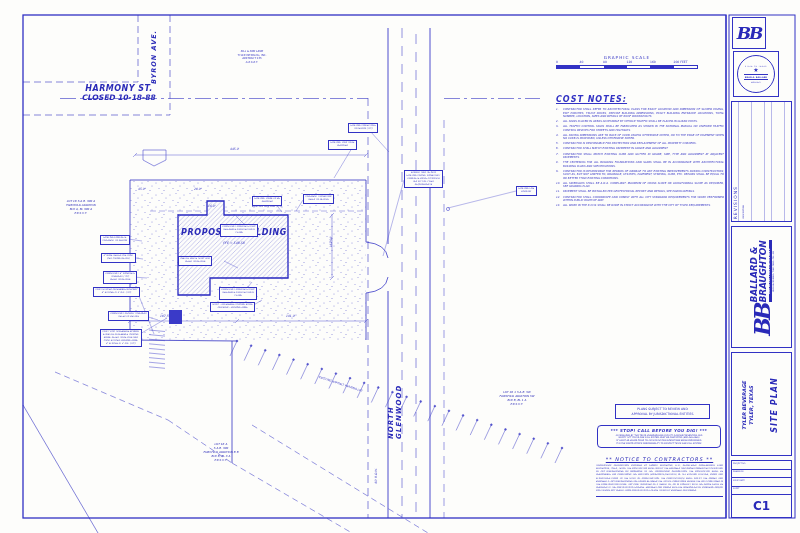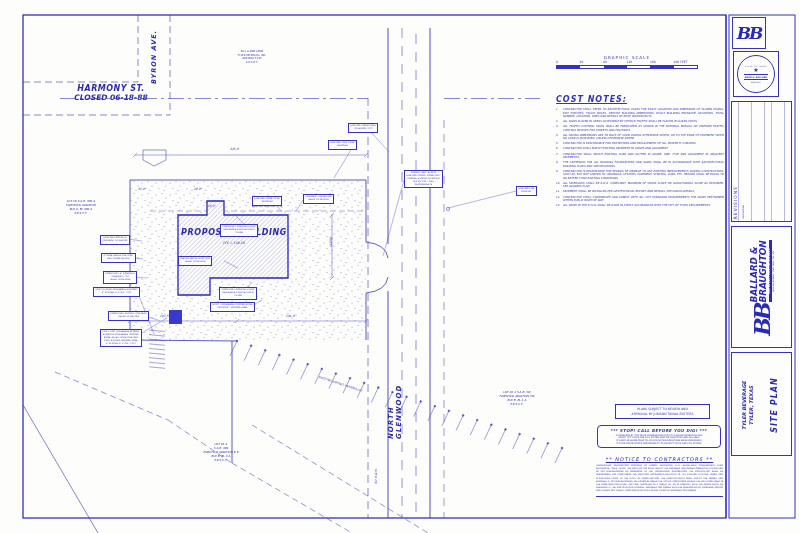--- a/index.html
+++ b/index.html
@@ -3,21 +3,21 @@
 <meta charset="utf-8">
 <style>
   :root{ --ink:#3232c4; --ink2:#2a2ab8; --lite:#8f8fdd; --pale:#b9b9ea; }
   *{margin:0;padding:0;box-sizing:border-box;}
   html,body{width:800px;height:533px;overflow:hidden;background:#fdfdfb;}
   body{font-family:"DejaVu Sans",sans-serif;color:var(--ink);}
   .sheet{position:relative;width:800px;height:533px;background:#fdfdfb;}
   #linework{position:absolute;left:0;top:0;}
   .abs{position:absolute;}
 
-  .harmony{left:56px;top:84px;width:110px;text-align:center;font-weight:bold;font-style:italic;color:var(--ink2);}
+  .harmony{left:64px;top:84px;width:110px;text-align:center;font-weight:bold;font-style:italic;color:var(--ink2);}
   .harmony .l1{font-size:8px;letter-spacing:.5px;}
   .harmony .l2{font-size:7.5px;}
   .vlabel{font-weight:bold;font-style:italic;color:var(--ink2);writing-mode:vertical-rl;transform:rotate(180deg);letter-spacing:1px;}
   .byron{left:150px;top:26px;height:58px;font-size:6.5px;}
   .glenwood{left:387px;top:355px;height:84px;font-size:7px;}
 
   #owner-note{left:222px;top:50px;width:60px;text-align:center;font-size:2.6px;line-height:1.35;font-style:italic;}
 
   .scale{left:556px;top:55px;width:142px;}
   .scale-title{text-align:center;font-size:4.2px;letter-spacing:1px;}
@@ -246,21 +246,21 @@
         <line x1="149" y1="366.8" x2="165" y2="368.3"></line>
       </g>
 
     <rect x="23" y="15" width="703" height="503" fill="none" stroke="#3232c4" stroke-width="1.3"></rect>
     <line x1="726" y1="15" x2="726" y2="518" stroke="#3232c4" stroke-width="1"></line>
     <rect x="729" y="15" width="66" height="503" fill="none" stroke="#3232c4" stroke-width="1"></rect>
   </svg>
 
   <div class="abs harmony">
     <div class="l1">HARMONY ST.</div>
-    <div class="l2">CLOSED 06-18-88</div>
+    <div class="l2">CLOSED 10-18-88</div>
   </div>
   <div class="abs vlabel byron">BYRON AVE.</div>
   <div class="abs vlabel glenwood">NORTH GLENWOOD</div>
 
   <div class="abs" id="owner-note">
       <div>BILL &amp; PAM LAMB</div>
       <div>TYLER INTERLOG, INC.</div>
       <div>ABSTRACT 155</div>
       <div>A.B.S.B.T.</div>
     </div>
@@ -502,13 +502,22 @@
       </div>
     </div>
   </div>
   <div class="tb-box tb-proj">
     <div class="proj-rot">
       <div>TYLER BEVERAGE</div>
       <div>TYLER, TEXAS</div>
     </div>
     <div class="sheet-rot">SITE PLAN</div>
   </div>
+  <div class="tb-box tb-fields">
+    <div id="field-rows">
+        <div class="f-row">PROJECT NO.</div>
+        <div class="f-row">DRAWN BY</div>
+        <div class="f-row">ISSUE DATE</div>
+        <div class="f-row">SHEET</div>
+      </div>
+    <div class="sheet-num">C1</div>
+  </div>
 </div>
 
 </body></html>

